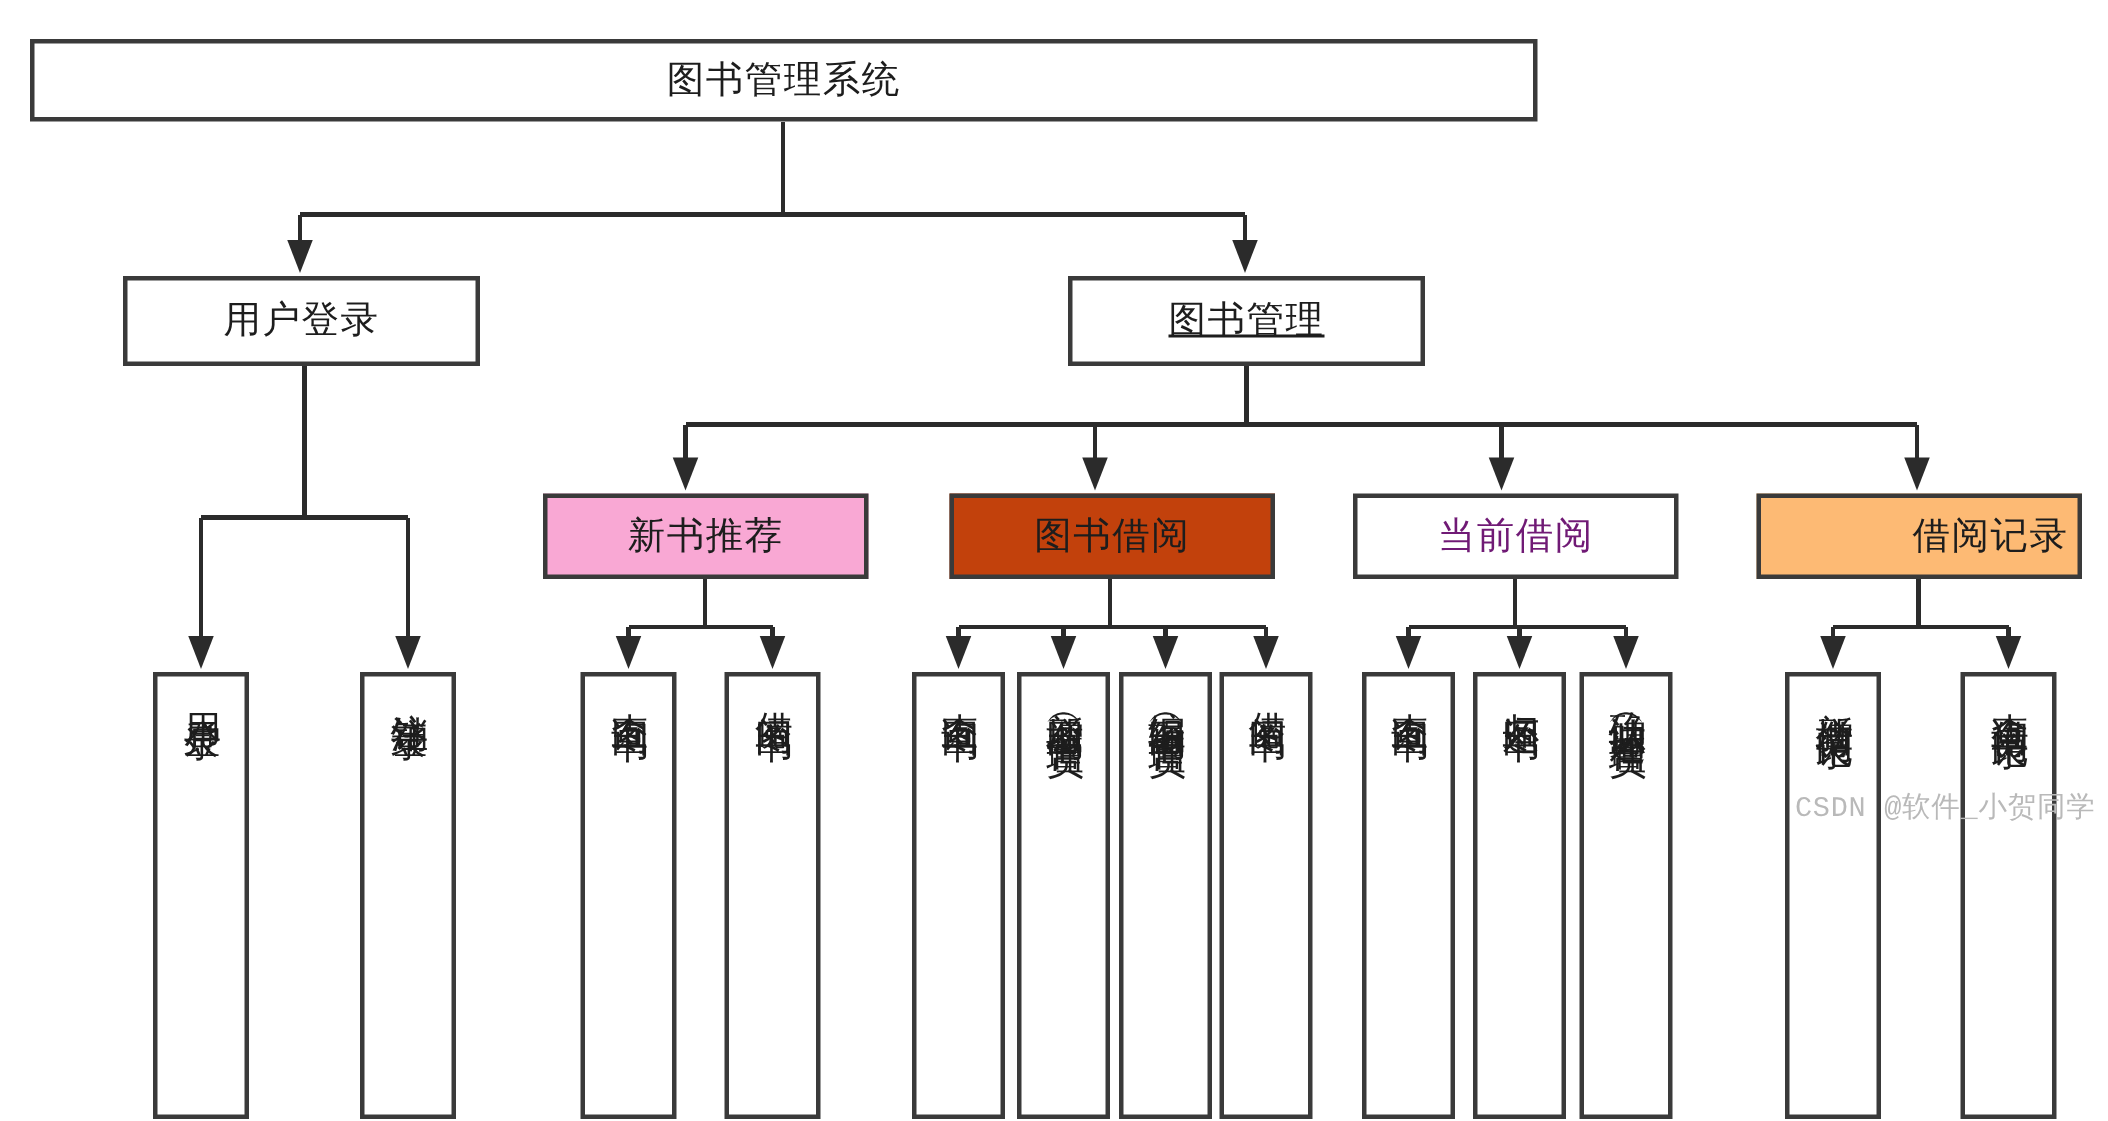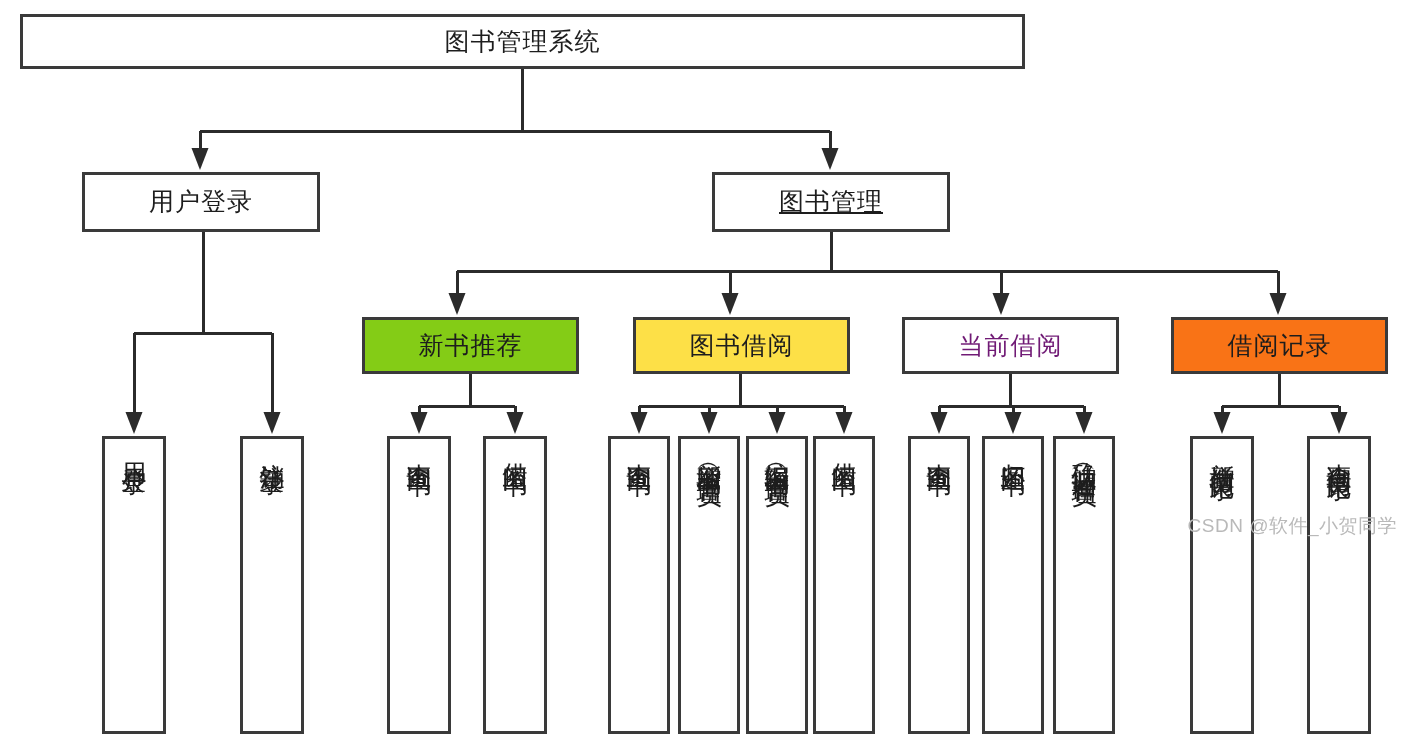--- a/index.html
+++ b/index.html
@@ -11,20 +11,21 @@
     width: 1405px;
     height: 747px;
     font-family: "Liberation Sans", "DejaVu Sans", sans-serif;
     overflow: hidden;
     position: relative;
   }
   #diagram-root {
     position: relative;
     width: 1405px;
     height: 545px;
+    margin-top: 12px;
   }
   .node-box {
     position: absolute;
     box-sizing: border-box;
     background: #ffffff;
     border: 3px solid #3a3a3a;
     display: flex;
     align-items: center;
     justify-content: center;
     overflow: hidden;
@@ -63,20 +64,21 @@
     pointer-events: none;
   }
   .watermark {
     position: absolute;
     right: 8px;
     bottom: 6px;
     font-size: 19px;
     color: #b9b9b9;
     white-space: nowrap;
     letter-spacing: 0.5px;
+    font-family: Liberation Mono, monospace;
   }
 </style>
 </head>
 <body>
 
 <div id="diagram-root">
 
   <svg id="connectors" viewBox="0 0 1405 747" xmlns="http://www.w3.org/2000/svg">
       <line x1="522" y1="69" x2="522" y2="131" stroke="#2b2b2b" stroke-width="3" shape-rendering="crispEdges"></line>
       <line x1="200" y1="131" x2="830" y2="131" stroke="#2b2b2b" stroke-width="3" shape-rendering="crispEdges"></line>
@@ -135,30 +137,30 @@
   <div id="nodes-layer">
       <div class="node-box horizontal" style="left: 20px; top: 14px; width: 1005px; height: 55px; border-color: rgb(58, 58, 58); background: rgb(255, 255, 255);">
         <span class="node-label-h" style="color: rgb(29, 29, 29);">图书管理系统</span>
       </div>
       <div class="node-box horizontal" style="left: 82px; top: 172px; width: 238px; height: 60px; border-color: rgb(58, 58, 58); background: rgb(255, 255, 255);">
         <span class="node-label-h" style="color: rgb(29, 29, 29);">用户登录</span>
       </div>
       <div class="node-box horizontal" style="left: 712px; top: 172px; width: 238px; height: 60px; border-color: rgb(58, 58, 58); background: rgb(255, 255, 255);">
         <span class="node-label-h" style="color: rgb(29, 29, 29); text-decoration: underline;">图书管理</span>
       </div>
-      <div class="node-box horizontal" style="left: 362px; top: 317px; width: 217px; height: 57px; border-color: rgb(58, 58, 58); background: #84cc16;">
+      <div class="node-box horizontal" style="left: 362px; top: 317px; width: 217px; height: 57px; border-color: rgb(58, 58, 58); background: #f9a8d4;">
         <span class="node-label-h" style="color: rgb(29, 29, 29);">新书推荐</span>
       </div>
-      <div class="node-box horizontal" style="left: 633px; top: 317px; width: 217px; height: 57px; border-color: rgb(58, 58, 58); background: #fde047;">
+      <div class="node-box horizontal" style="left: 633px; top: 317px; width: 217px; height: 57px; border-color: rgb(58, 58, 58); background: #c2410c;">
         <span class="node-label-h" style="color: rgb(29, 29, 29);">图书借阅</span>
       </div>
       <div class="node-box horizontal" style="left: 902px; top: 317px; width: 217px; height: 57px; border-color: rgb(58, 58, 58); background: rgb(255, 255, 255);">
         <span class="node-label-h" style="color: #701a75;">当前借阅</span>
       </div>
-      <div class="node-box horizontal" style="left: 1171px; top: 317px; width: 217px; height: 57px; border-color: rgb(58, 58, 58); background: #f97316;">
+      <div class="node-box horizontal" style="left: 1171px; top: 317px; width: 217px; height: 57px; border-color: rgb(58, 58, 58); background: #fdba74; justify-content: flex-end;">
         <span class="node-label-h" style="color: rgb(29, 29, 29);">借阅记录</span>
       </div>
       <div class="node-box vertical" style="left: 102px; top: 436px; width: 64px; height: 298px; border-color: rgb(58, 58, 58); background: rgb(255, 255, 255);">
         <span class="node-label-v" style="color: rgb(29, 29, 29);">用户登录</span>
       </div>
       <div class="node-box vertical" style="left: 240px; top: 436px; width: 64px; height: 298px; border-color: rgb(58, 58, 58); background: rgb(255, 255, 255);">
         <span class="node-label-v" style="color: rgb(29, 29, 29);">注销登录</span>
       </div>
       <div class="node-box vertical" style="left: 387px; top: 436px; width: 64px; height: 298px; border-color: rgb(58, 58, 58); background: rgb(255, 255, 255);">
         <span class="node-label-v" style="color: rgb(29, 29, 29);">查询图书</span>

